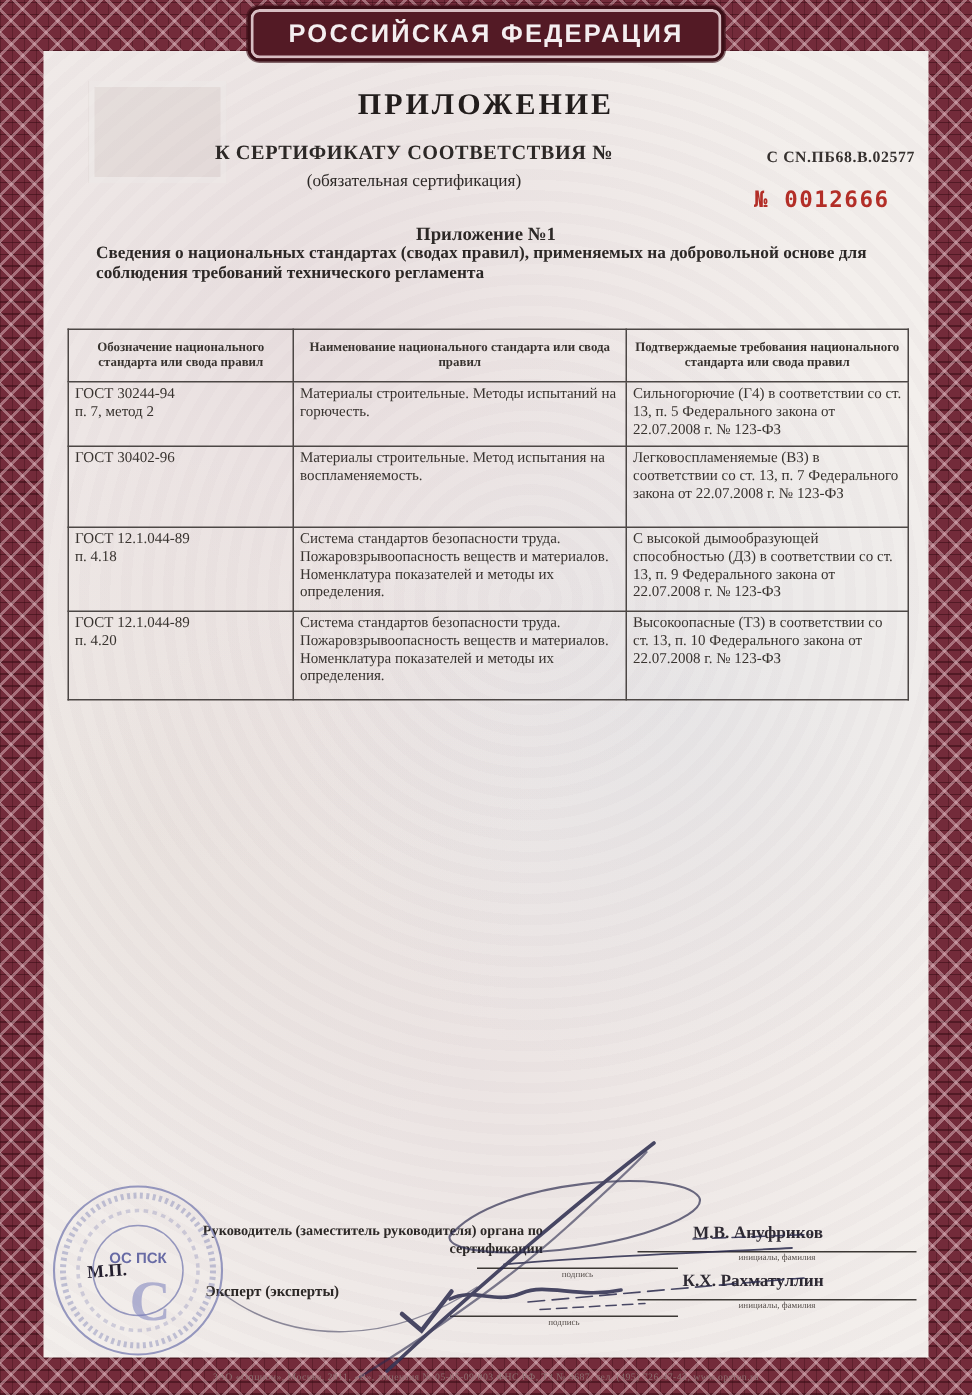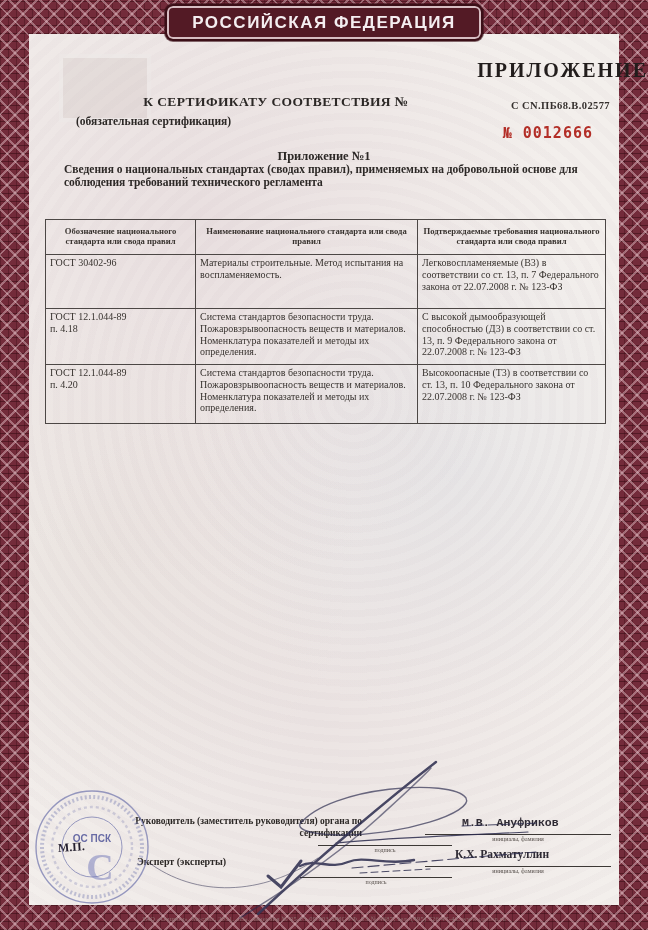--- a/index.html
+++ b/index.html
@@ -27,24 +27,24 @@
   .banner{
     position:absolute;left:50%;top:4px;transform:translateX(-50%);
     width:314px;height:33px;background:#531a25;border:2px solid #3b0f17;
     border-radius:8px;box-shadow:inset 0 0 0 2px rgba(238,218,222,0.85), 0 0 0 1px rgba(59,15,23,0.6);
     display:flex;align-items:center;justify-content:center;
   }
   .banner span{
     font-family:"Liberation Sans", sans-serif;font-weight:bold;font-size:17px;
     letter-spacing:1.5px;color:#f4eef0;white-space:nowrap;
   }
-  .doc-title{position:absolute;left:0;width:100%;top:59px;text-align:right;font-weight:bold;font-size:20px;letter-spacing:2px;color:#221d1c;}
+  .doc-title{position:absolute;left:0;width:100%;top:59px;text-align:center;font-weight:bold;font-size:20px;letter-spacing:2px;color:#221d1c;}
   .doc-subtitle{position:absolute;left:76px;top:94px;width:400px;text-align:center;font-weight:bold;font-size:13.5px;letter-spacing:0.4px;}
   .cert-number{position:absolute;right:38px;top:100px;font-weight:bold;font-size:10.5px;letter-spacing:0.4px;color:#35302e;}
-  .cert-kind{position:absolute;left:76px;top:115px;width:400px;text-align:left;font-weight:bold;font-size:11.5px;}
+  .cert-kind{position:absolute;left:76px;top:115px;width:400px;text-align:center;font-weight:normal;font-size:11.5px;}
   .blank-number{position:absolute;right:55px;top:124px;font-family:"DejaVu Sans Mono", monospace;font-weight:bold;font-size:15px;letter-spacing:1px;color:#b32e27;}
   .appendix-title{position:absolute;left:0;width:100%;top:149px;text-align:center;font-weight:bold;font-size:12.5px;}
   .appendix-desc{position:absolute;left:64px;top:163px;width:520px;font-weight:bold;font-size:11.5px;line-height:1.15;}
   table.standards{
     position:absolute;left:45px;top:207px;width:560px;border-collapse:collapse;
     font-size:10px;line-height:1.18;color:#38332f;table-layout:fixed;margin-top:12px;
   }
   table.standards th, table.standards td{border:1px solid #4c4745;vertical-align:top;padding:2px 4px;}
   table.standards th{font-weight:bold;font-size:8.6px;text-align:center;vertical-align:middle;height:30px;line-height:1.15;}
   .col-std{width:150px;}
@@ -94,20 +94,26 @@
         <col class="col-req">
     </colgroup>
     <thead>
       <tr>
         <th>Обозначение национального стандарта или свода правил</th>
         <th>Наименование национального стандарта или свода правил</th>
         <th>Подтверждаемые требования национального стандарта или свода правил</th>
       </tr>
     </thead>
     <tbody>
+      <tr class="r1">
+        <td class="cell-std">ГОСТ 30244-94
+п. 7, метод 2</td>
+        <td>Материалы строительные. Методы испытаний на горючесть.</td>
+        <td>Сильногорючие (Г4) в соответствии со ст. 13, п. 5 Федерального закона от 22.07.2008 г. № 123-ФЗ</td>
+      </tr>
       <tr class="r2">
         <td class="cell-std">ГОСТ 30402-96</td>
         <td>Материалы строительные. Метод испытания на воспламеняемость.</td>
         <td>Легковоспламеняемые (В3) в соответствии со ст. 13, п. 7 Федерального закона от 22.07.2008 г. № 123-ФЗ</td>
       </tr>
       <tr class="r3">
         <td class="cell-std">ГОСТ 12.1.044-89
 п. 4.18</td>
         <td>Система стандартов безопасности труда. Пожаровзрывоопасность веществ и материалов. Номенклатура показателей и методы их определения.</td>
         <td>С высокой дымообразующей способностью (Д3) в соответствии со ст. 13, п. 9 Федерального закона от 22.07.2008 г. № 123-ФЗ</td>
@@ -122,21 +128,21 @@
   </table>
 
   <div class="sig-label-head">Руководитель (заместитель руководителя) органа по сертификации</div>
   <div class="sig-label-expert">Эксперт (эксперты)</div>
 
   <div class="sig-line" style="left:318px;top:845px;width:134px;"></div>
   <div class="sig-line-hint" style="left:318px;top:847px;width:134px;">подпись</div>
   <div class="sig-line" style="left:300px;top:877px;width:152px;"></div>
   <div class="sig-line-hint" style="left:300px;top:879px;width:152px;">подпись</div>
 
-  <div class="sig-name" style="left:462px;top:816px;font-family:Liberation Mono, monospace;">М.В. Ануфриков</div>
+  <div class="sig-name" style="left:462px;top:816px;">М.В. Ануфриков</div>
   <div class="sig-line" style="left:425px;top:834px;width:186px;"></div>
   <div class="sig-line-hint" style="left:425px;top:836px;width:186px;">инициалы, фамилия</div>
 
   <div class="sig-name" style="left:455px;top:848px;">К.Х. Рахматуллин</div>
   <div class="sig-line" style="left:425px;top:866px;width:186px;"></div>
   <div class="sig-line-hint" style="left:425px;top:868px;width:186px;">инициалы, фамилия</div>
 
   <div class="seal-mark">М.П.</div>
 
   <svg class="stamp" viewBox="0 0 124 120">

